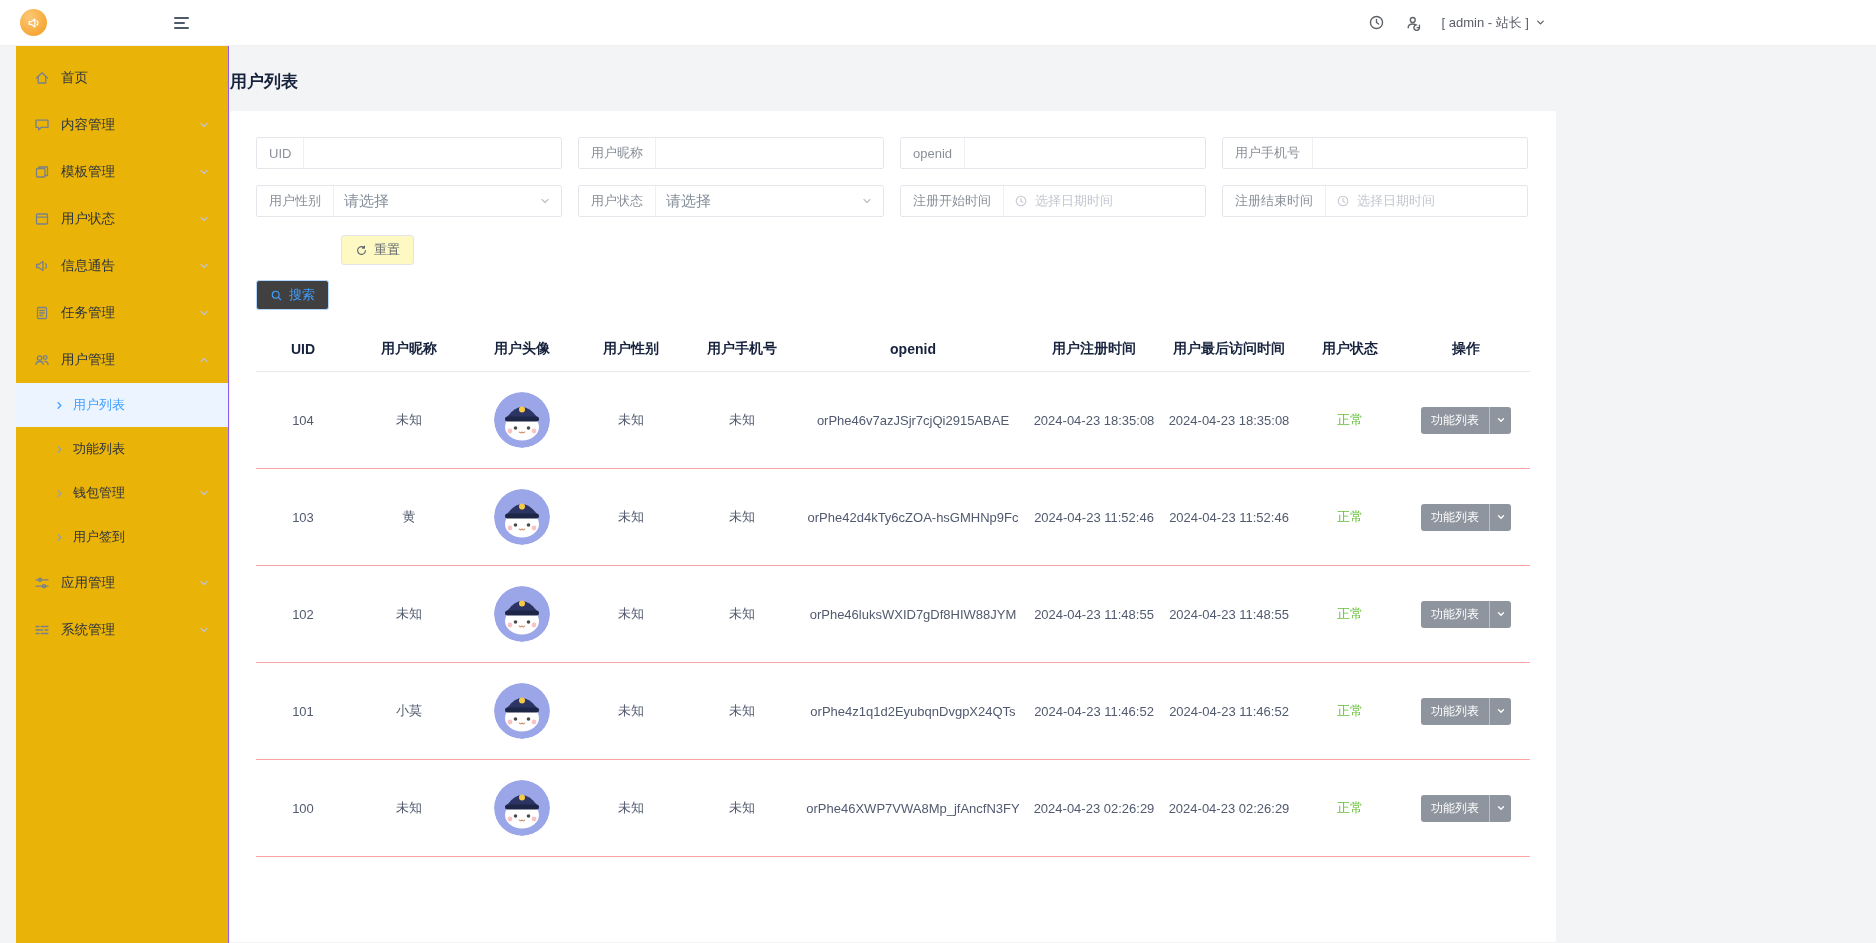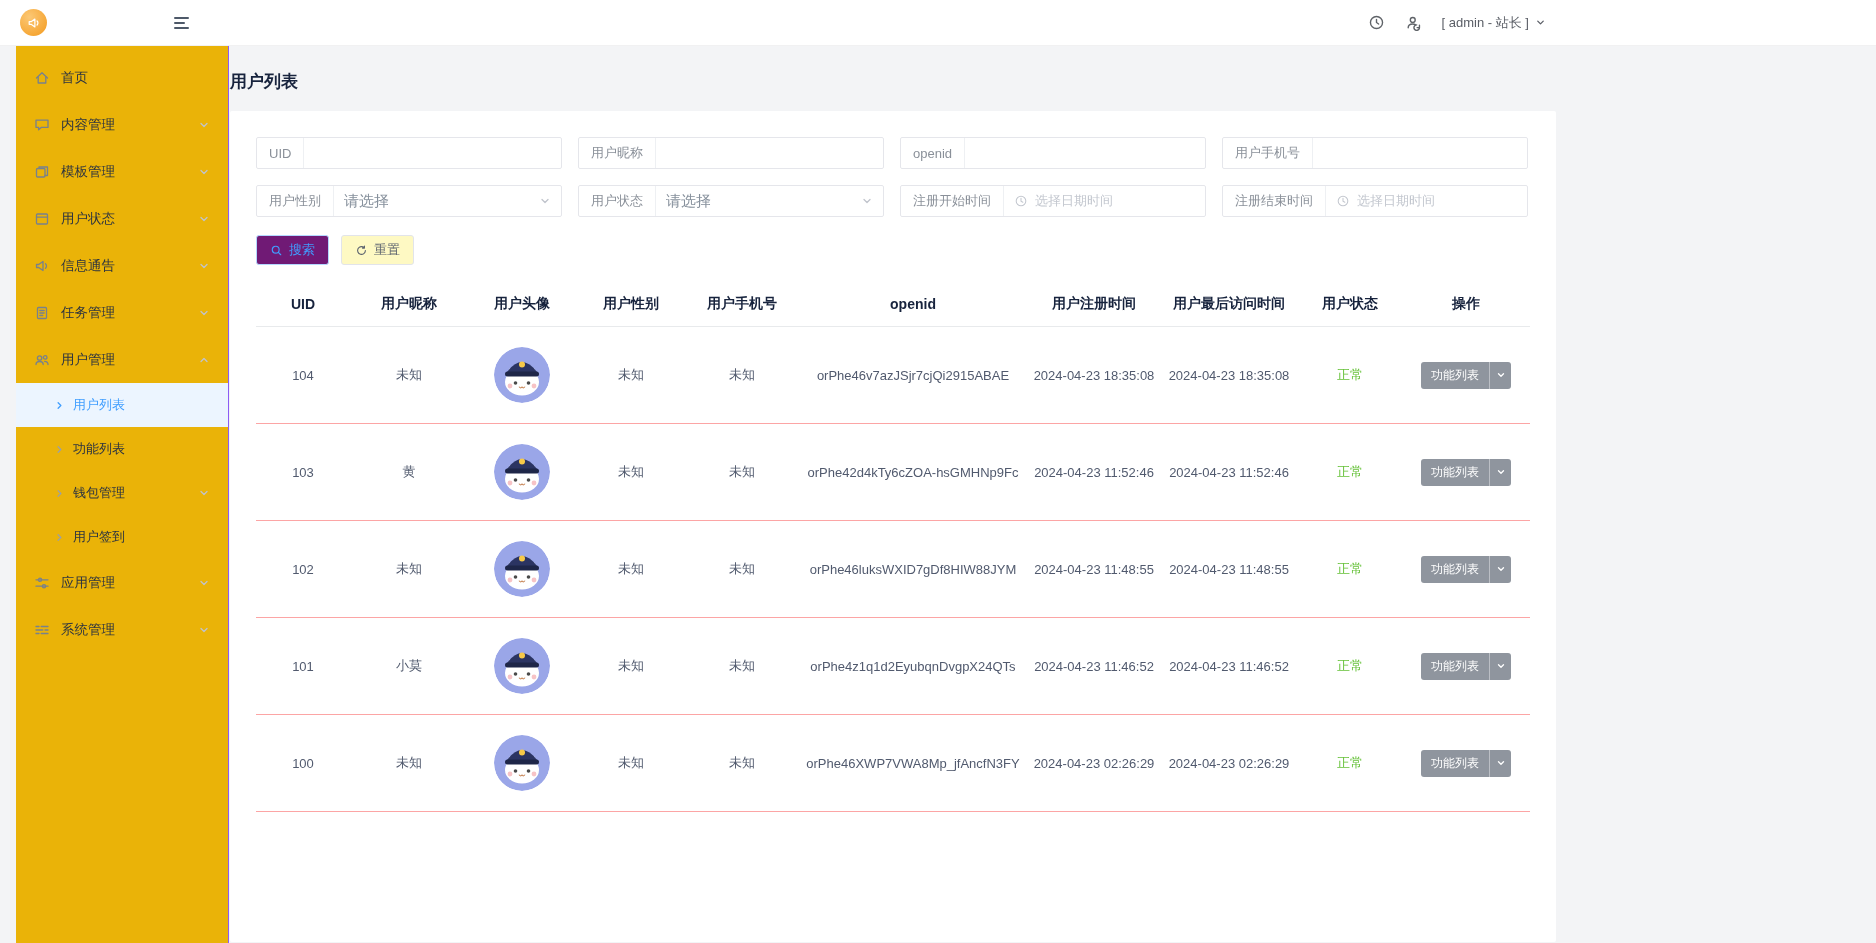--- a/index.html
+++ b/index.html
@@ -83,21 +83,21 @@
   .clock { display:flex; color:#c3c7cf; }
   .clock svg { width:14px; height:14px; }
 
   
   .btn-row { display:flex; gap:12px; margin:18px 0 16px 0; }
   .btn {
     height:30px; padding:0 13px; border-radius:3px; font-size:13px;
     display:inline-flex; align-items:center; gap:6px; cursor:pointer; border:1px solid transparent;
   }
   .btn svg { width:13px; height:13px; }
-  .btn-search { background:#701a75; border-color:#b3d8ff; color:var(--accent,#409eff); }
+  .btn-search { background:#404040; border-color:#b3d8ff; color:var(--accent,#409eff);margin-top:45px; }
   .btn-reset { background:#fef9c3; border-color:#e2e4ea; color:#5f6670; }
 
   
   .thead, .trow {
     display:grid;
     grid-template-columns:94px 118px 108px 110px 112px 230px 132px 138px 104px 128px;
     align-items:center; text-align:center;
   }
   .thead { height:46px; font-size:14px; font-weight:700; color:#17233d; border-bottom:1px solid #e8eaec; }
   .trow { height:97px; font-size:13px; color:#515a6e; border-bottom:1px solid #fca5a5; }

